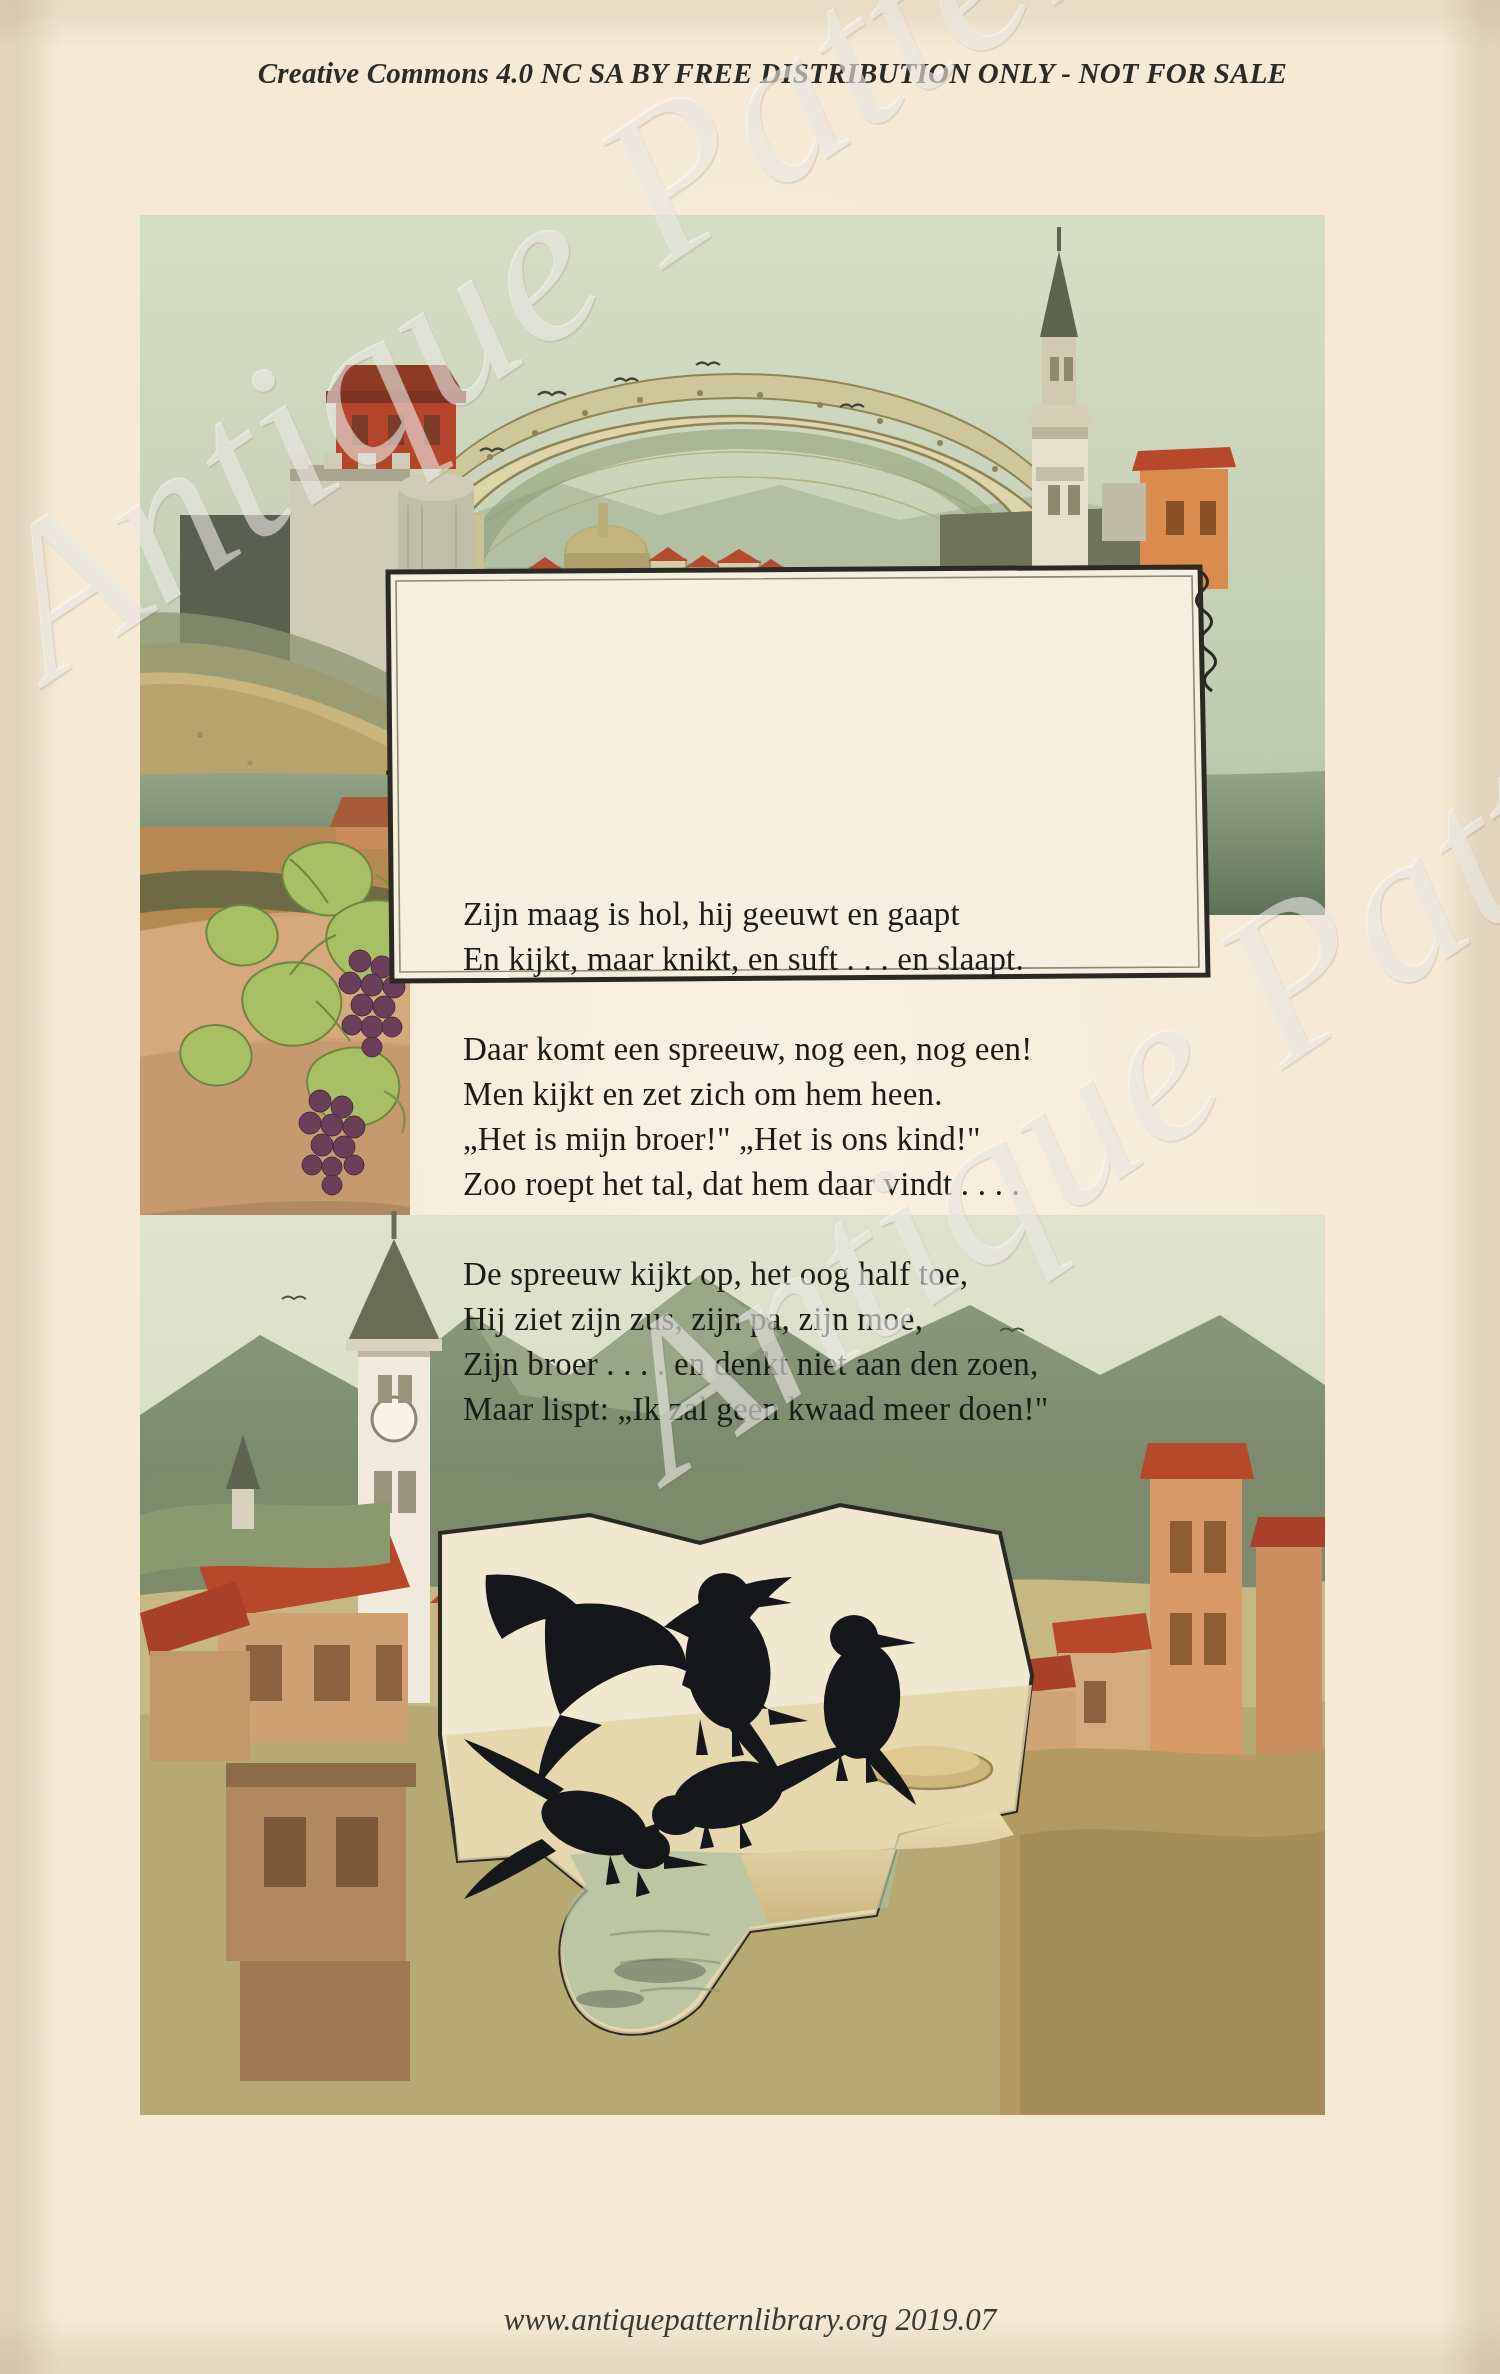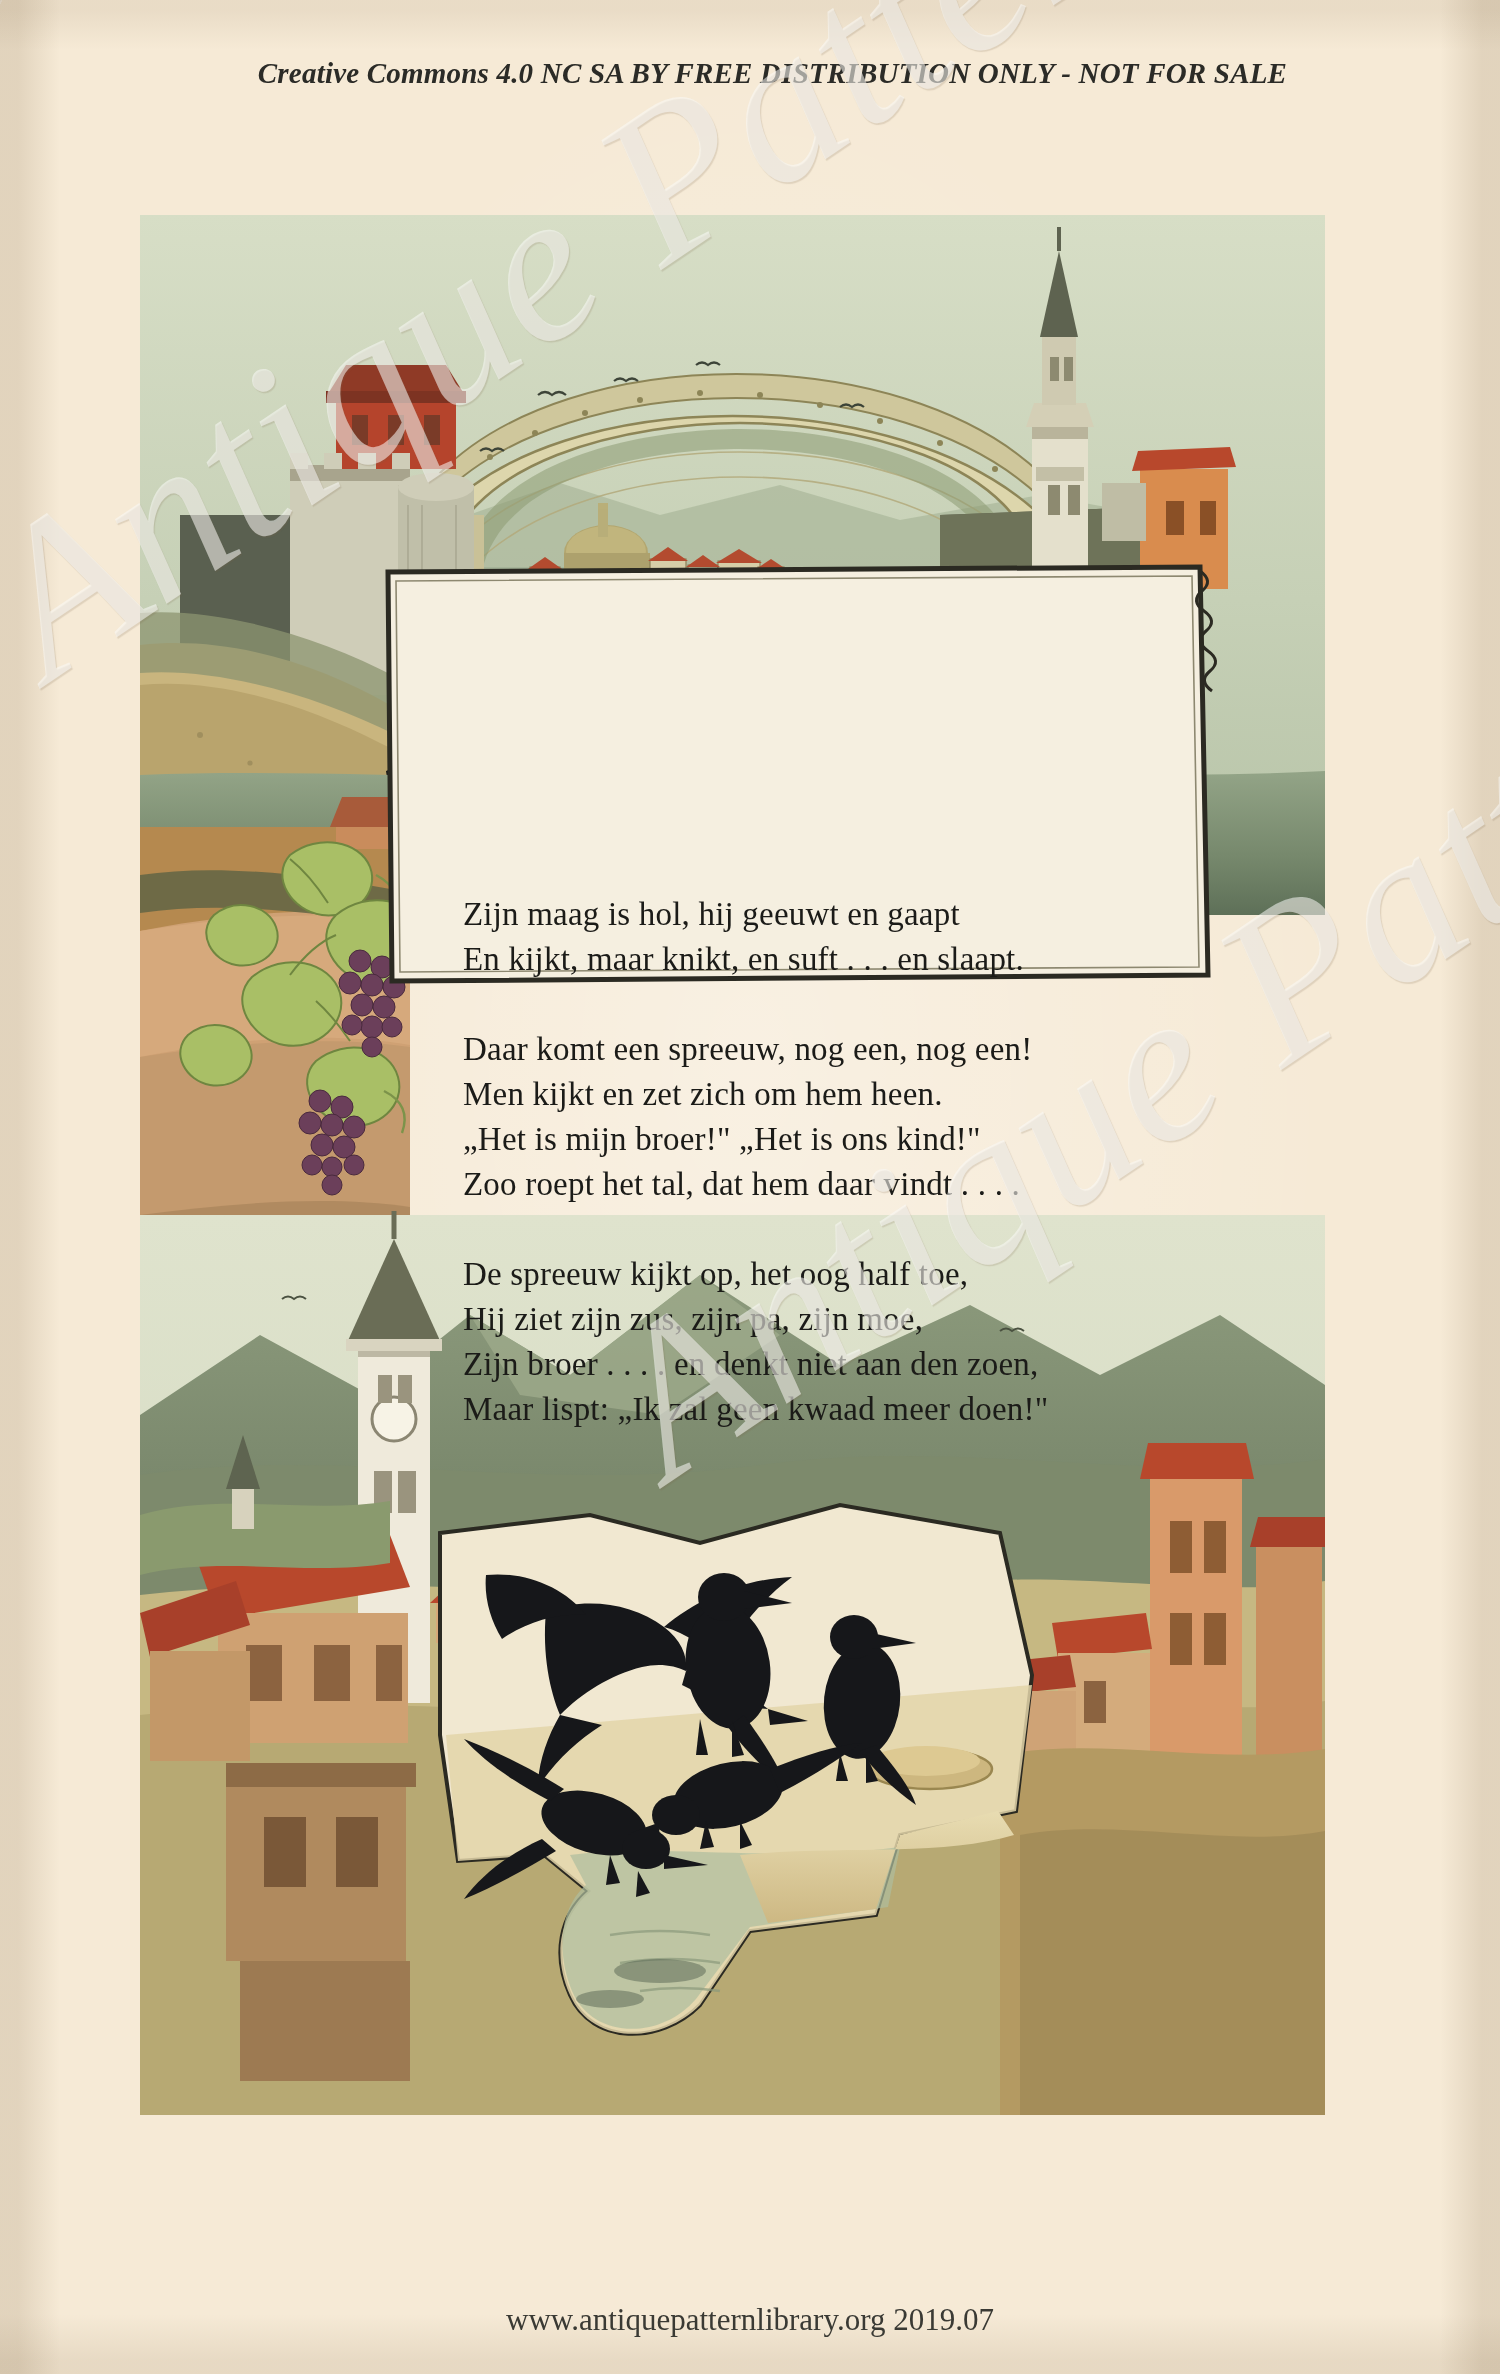--- a/index.html
+++ b/index.html
@@ -51,20 +51,21 @@
     color: #2b2b27;
     white-space: nowrap;
     margin-left: 45px;
   }
   #footer-url {
     position: absolute;
     bottom: 36px;
     left: 0; right: 0;
     text-align: center;
     font-family: "Liberation Serif", serif;
+    font-style: italic;
     font-size: 31px;
     color: #3a3a34;
     white-space: nowrap;
   }
 
   
   #watermark {
     position: absolute;
     top: 0; left: 0;
     width: 1500px; height: 2374px;

